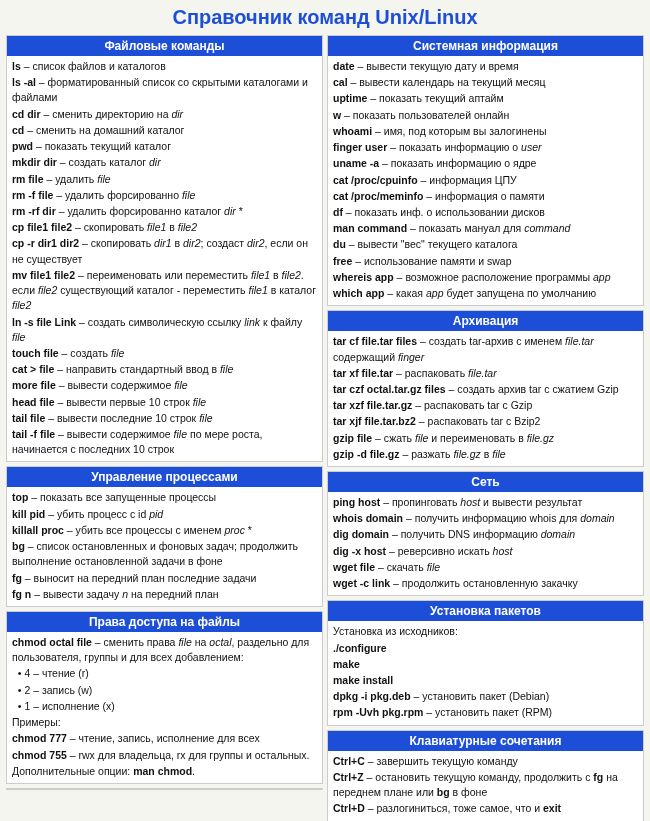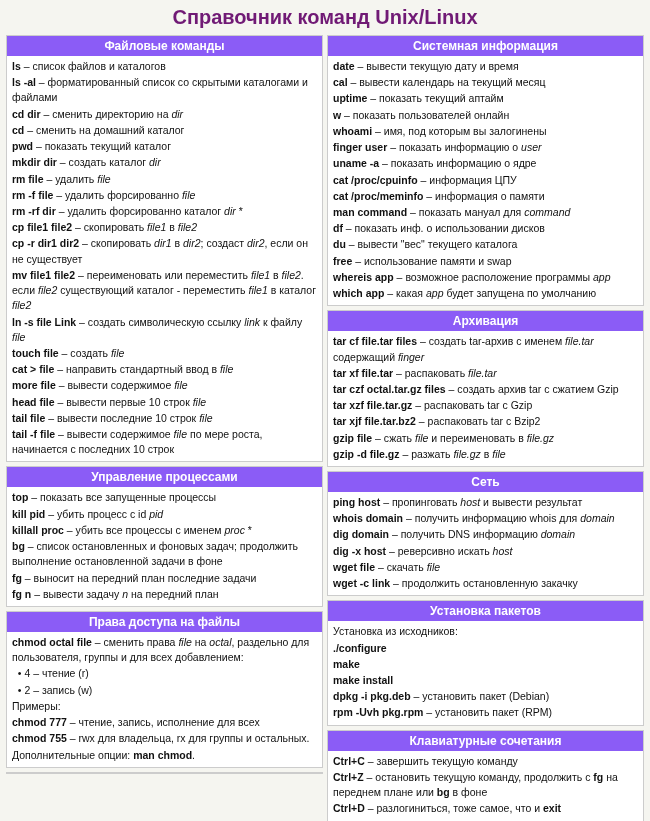--- a/index.html
+++ b/index.html
@@ -14,35 +14,35 @@
     .page {
       width: 650px;
       background: #f5f5f0;
       padding: 6px;
     }
     .main-title {
       font-size: 20px;
       font-weight: bold;
       text-align: center;
       margin-bottom: 6px;
-      color: #701a75;
+      color: #1d4ed8;
       font-family: Arial, sans-serif;
     }
     .two-col {
       display: grid;
       grid-template-columns: 1fr 1fr;
       gap: 4px;
     }
     .section {
       background: #fff;
       border: 1px solid #ccc;
       margin-bottom: 4px;
     }
     .section-title {
-      background: #8b5cf6;
+      background: #1d4ed8;
       color: #fff;
       font-weight: bold;
       font-size: 12px;
       text-align: center;
       padding: 3px 4px;
     }
     .section-body {
       padding: 3px 5px;
       font-size: 10.5px;
       line-height: 1.45;
@@ -100,20 +100,21 @@
           <p><b>fg n</b> – вывести задачу <i>n</i> на передний план</p>
         </div>
       </div>
 
       <div class="section">
         <div class="section-title">Права доступа на файлы</div>
         <div class="section-body">
           <p><b>chmod octal file</b> – сменить права <i>file</i> на <i>octal</i>, раздельно для пользователя, группы и для всех добавлением:</p>
           <p>&nbsp;&nbsp;• 4 – чтение (r)</p>
           <p>&nbsp;&nbsp;• 2 – запись (w)</p>
+          <p>&nbsp;&nbsp;• 1 – исполнение (x)</p>
           <p>Примеры:</p>
           <p><b>chmod 777</b> – чтение, запись, исполнение для всех</p>
           <p><b>chmod 755</b> – rwx для владельца, rx для группы и остальных.</p>
           <p>Дополнительные опции: <b>man chmod</b>.</p>
         </div>
       </div>
 
       <div class="section">
         
         
@@ -128,22 +129,22 @@
         <div class="section-body">
           <p><b>date</b> – вывести текущую дату и время</p>
           <p><b>cal</b> – вывести календарь на текущий месяц</p>
           <p><b>uptime</b> – показать текущий аптайм</p>
           <p><b>w</b> – показать пользователей онлайн</p>
           <p><b>whoami</b> – имя, под которым вы залогинены</p>
           <p><b>finger user</b> – показать информацию о <i>user</i></p>
           <p><b>uname -a</b> – показать информацию о ядре</p>
           <p><b>cat /proc/cpuinfo</b> – информация ЦПУ</p>
           <p><b>cat /proc/meminfo</b> – информация о памяти</p>
+          <p><b>df</b> – показать инф. о использовании дисков</p>
           <p><b>man command</b> – показать мануал для <i>command</i></p>
-          <p><b>df</b> – показать инф. о использовании дисков</p>
           <p><b>du</b> – вывести "вес" текущего каталога</p>
           <p><b>free</b> – использование памяти и swap</p>
           <p><b>whereis app</b> – возможное расположение программы <i>app</i></p>
           <p><b>which app</b> – какая <i>app</i> будет запущена по умолчанию</p>
         </div>
       </div>
 
       <div class="section">
         <div class="section-title">Архивация</div>
         <div class="section-body">

